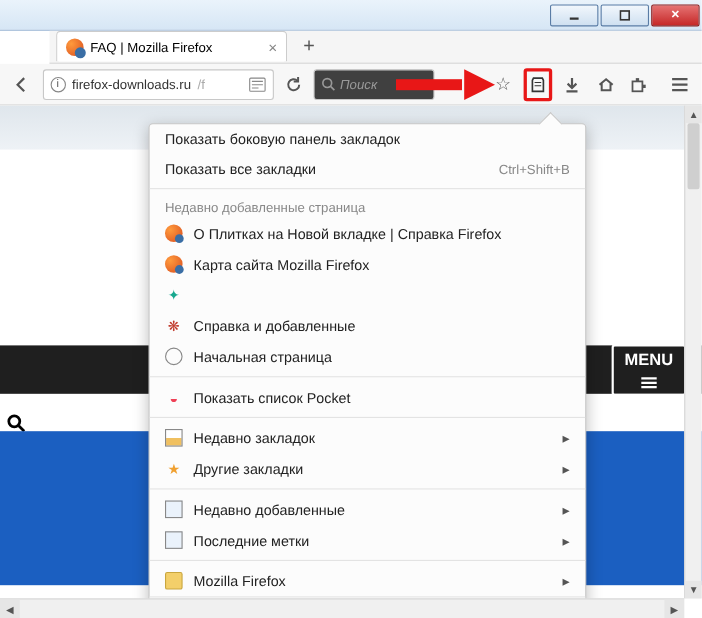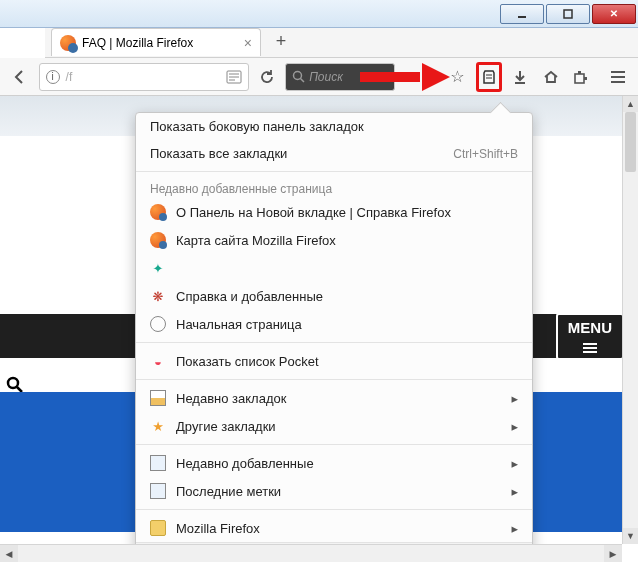--- a/index.html
+++ b/index.html
@@ -106,20 +106,21 @@
 
 <div class="toolbar">
   <div class="tool-btn">
       <svg width="18" height="18" viewBox="0 0 18 18">
         <path d="M11 3 L5 9 L11 15" fill="none" stroke="#555" stroke-width="2"></path>
       </svg>
     </div>
 
   <div class="urlbox">
     <span class="info-i">i</span>
+    <span class="domain">firefox-downloads.ru</span>
       <span class="path">/f</span>
     <span class="reader">
       <span>
           <svg width="16" height="14">
             <rect x="1" y="1" width="14" height="12" rx="1" fill="none" stroke="#888"></rect>
             <line x1="3" y1="4" x2="13" y2="4" stroke="#888"></line>
             <line x1="3" y1="7" x2="13" y2="7" stroke="#888"></line>
             <line x1="3" y1="10" x2="9" y2="10" stroke="#888"></line>
           </svg>
         </span>
@@ -208,21 +209,21 @@
   </div>
   <div class="dd-item">
     <span>Показать все закладки</span>
     <span class="shortcut">Ctrl+Shift+B</span>
   </div>
   <div class="dd-sep"></div>
   <div class="dd-heading">Недавно добавленные страница</div>
 
   <div class="dd-item">
     <span class="dd-icon ic-ff"></span>
-    <span>О Панель на Новой вкладке | Справка Firefox</span>
+    <span>О Плитках на Новой вкладке | Справка Firefox</span>
   </div>
   <div class="dd-item">
     <span class="dd-icon ic-ff"></span>
     <span>Карта сайта Mozilla Firefox</span>
   </div>
   <div class="dd-item">
     <span class="dd-icon ic-puzzle">✦</span>
   </div>
   <div class="dd-item">
     <span class="dd-icon ic-red">❋</span>

